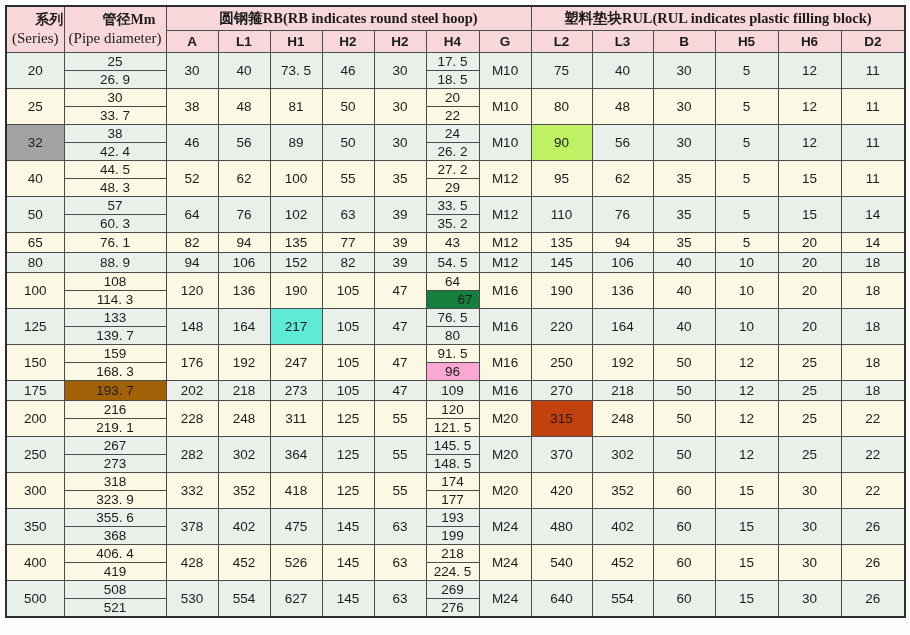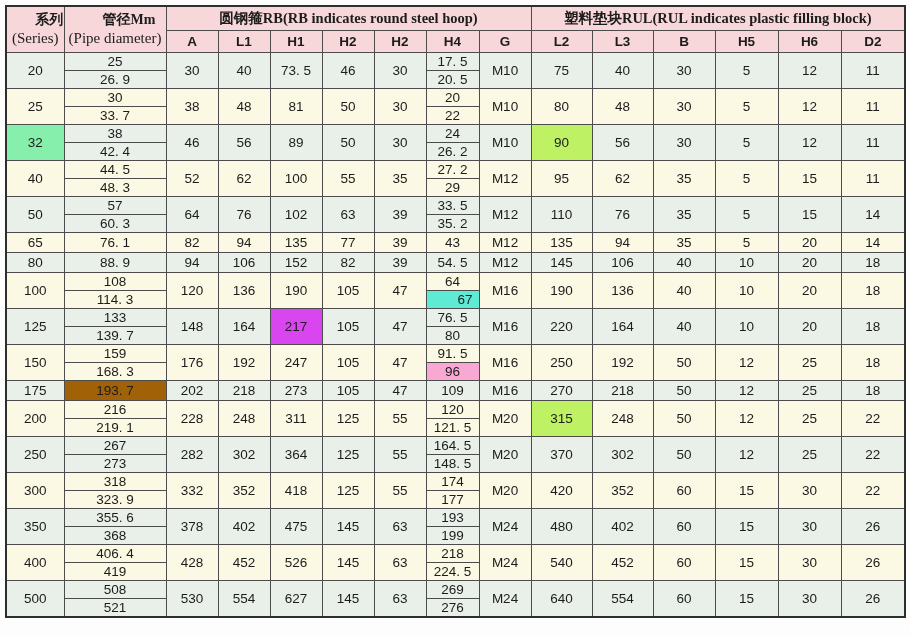--- a/index.html
+++ b/index.html
@@ -97,21 +97,21 @@
           <td rowspan="2" style="background: rgb(233, 239, 233);">M10</td>
           <td rowspan="2" style="background: rgb(233, 239, 233);">75</td>
           <td rowspan="2" style="background: rgb(233, 239, 233);">40</td>
           <td rowspan="2" style="background: rgb(233, 239, 233);">30</td>
           <td rowspan="2" style="background: rgb(233, 239, 233);">5</td>
           <td rowspan="2" style="background: rgb(233, 239, 233);">12</td>
           <td rowspan="2" style="background: rgb(233, 239, 233);">11</td>
         </tr>
         <tr class="dbl">
           <td style="background: rgb(233, 239, 233);">26. 9</td>
-          <td style="background: rgb(233, 239, 233);">20. 5</td>
+          <td style="background: rgb(233, 239, 233);">18. 5</td>
         </tr>
         <tr class="dbl">
           <td rowspan="2" style="background: rgb(251, 248, 227);">25</td>
           <td style="background: rgb(251, 248, 227);">30</td>
           <td rowspan="2" style="background: rgb(251, 248, 227);">38</td>
           <td rowspan="2" style="background: rgb(251, 248, 227);">48</td>
           <td rowspan="2" style="background: rgb(251, 248, 227);">81</td>
           <td rowspan="2" style="background: rgb(251, 248, 227);">50</td>
           <td rowspan="2" style="background: rgb(251, 248, 227);">30</td>
           <td style="background: rgb(251, 248, 227);">20</td>
@@ -121,21 +121,21 @@
           <td rowspan="2" style="background: rgb(251, 248, 227);">30</td>
           <td rowspan="2" style="background: rgb(251, 248, 227);">5</td>
           <td rowspan="2" style="background: rgb(251, 248, 227);">12</td>
           <td rowspan="2" style="background: rgb(251, 248, 227);">11</td>
         </tr>
         <tr class="dbl">
           <td style="background: rgb(251, 248, 227);">33. 7</td>
           <td style="background: rgb(251, 248, 227);">22</td>
         </tr>
         <tr class="dbl">
-          <td rowspan="2" style="background: #86efac;">32</td>
+          <td rowspan="2" style="background: #a3a3a3;">32</td>
           <td style="background: rgb(233, 239, 233);">38</td>
           <td rowspan="2" style="background: rgb(233, 239, 233);">46</td>
           <td rowspan="2" style="background: rgb(233, 239, 233);">56</td>
           <td rowspan="2" style="background: rgb(233, 239, 233);">89</td>
           <td rowspan="2" style="background: rgb(233, 239, 233);">50</td>
           <td rowspan="2" style="background: rgb(233, 239, 233);">30</td>
           <td style="background: rgb(233, 239, 233);">24</td>
           <td rowspan="2" style="background: rgb(233, 239, 233);">M10</td>
           <td rowspan="2" style="background: #bef264;">90</td>
           <td rowspan="2" style="background: rgb(233, 239, 233);">56</td>
@@ -236,28 +236,28 @@
           <td rowspan="2" style="background: rgb(251, 248, 227);">M16</td>
           <td rowspan="2" style="background: rgb(251, 248, 227);">190</td>
           <td rowspan="2" style="background: rgb(251, 248, 227);">136</td>
           <td rowspan="2" style="background: rgb(251, 248, 227);">40</td>
           <td rowspan="2" style="background: rgb(251, 248, 227);">10</td>
           <td rowspan="2" style="background: rgb(251, 248, 227);">20</td>
           <td rowspan="2" style="background: rgb(251, 248, 227);">18</td>
         </tr>
         <tr class="dbl">
           <td style="background: rgb(251, 248, 227);">114. 3</td>
-          <td style="background: #5eead4; padding-left: 25px;">67</td>
+          <td style="background: #15803d; padding-left: 25px;">67</td>
         </tr>
         <tr class="dbl">
           <td rowspan="2" style="background: rgb(233, 239, 233);">125</td>
           <td style="background: rgb(233, 239, 233);">133</td>
           <td rowspan="2" style="background: rgb(233, 239, 233);">148</td>
           <td rowspan="2" style="background: rgb(233, 239, 233);">164</td>
-          <td rowspan="2" style="background: #d946ef;">217</td>
+          <td rowspan="2" style="background: #5eead4;">217</td>
           <td rowspan="2" style="background: rgb(233, 239, 233);">105</td>
           <td rowspan="2" style="background: rgb(233, 239, 233);">47</td>
           <td style="background: rgb(233, 239, 233);">76. 5</td>
           <td rowspan="2" style="background: rgb(233, 239, 233);">M16</td>
           <td rowspan="2" style="background: rgb(233, 239, 233);">220</td>
           <td rowspan="2" style="background: rgb(233, 239, 233);">164</td>
           <td rowspan="2" style="background: rgb(233, 239, 233);">40</td>
           <td rowspan="2" style="background: rgb(233, 239, 233);">10</td>
           <td rowspan="2" style="background: rgb(233, 239, 233);">20</td>
           <td rowspan="2" style="background: rgb(233, 239, 233);">18</td>
@@ -307,40 +307,40 @@
         <tr class="dbl">
           <td rowspan="2" style="background: rgb(251, 248, 227);">200</td>
           <td style="background: rgb(251, 248, 227);">216</td>
           <td rowspan="2" style="background: rgb(251, 248, 227);">228</td>
           <td rowspan="2" style="background: rgb(251, 248, 227);">248</td>
           <td rowspan="2" style="background: rgb(251, 248, 227);">311</td>
           <td rowspan="2" style="background: rgb(251, 248, 227);">125</td>
           <td rowspan="2" style="background: rgb(251, 248, 227);">55</td>
           <td style="background: rgb(251, 248, 227);">120</td>
           <td rowspan="2" style="background: rgb(251, 248, 227);">M20</td>
-          <td rowspan="2" style="background: #bef264;">315</td>
+          <td rowspan="2" style="background: #c2410c;">315</td>
           <td rowspan="2" style="background: rgb(251, 248, 227);">248</td>
           <td rowspan="2" style="background: rgb(251, 248, 227);">50</td>
           <td rowspan="2" style="background: rgb(251, 248, 227);">12</td>
           <td rowspan="2" style="background: rgb(251, 248, 227);">25</td>
           <td rowspan="2" style="background: rgb(251, 248, 227);">22</td>
         </tr>
         <tr class="dbl">
           <td style="background: rgb(251, 248, 227);">219. 1</td>
           <td style="background: rgb(251, 248, 227);">121. 5</td>
         </tr>
         <tr class="dbl">
           <td rowspan="2" style="background: rgb(233, 239, 233);">250</td>
           <td style="background: rgb(233, 239, 233);">267</td>
           <td rowspan="2" style="background: rgb(233, 239, 233);">282</td>
           <td rowspan="2" style="background: rgb(233, 239, 233);">302</td>
           <td rowspan="2" style="background: rgb(233, 239, 233);">364</td>
           <td rowspan="2" style="background: rgb(233, 239, 233);">125</td>
           <td rowspan="2" style="background: rgb(233, 239, 233);">55</td>
-          <td style="background: rgb(233, 239, 233);">164. 5</td>
+          <td style="background: rgb(233, 239, 233);">145. 5</td>
           <td rowspan="2" style="background: rgb(233, 239, 233);">M20</td>
           <td rowspan="2" style="background: rgb(233, 239, 233);">370</td>
           <td rowspan="2" style="background: rgb(233, 239, 233);">302</td>
           <td rowspan="2" style="background: rgb(233, 239, 233);">50</td>
           <td rowspan="2" style="background: rgb(233, 239, 233);">12</td>
           <td rowspan="2" style="background: rgb(233, 239, 233);">25</td>
           <td rowspan="2" style="background: rgb(233, 239, 233);">22</td>
         </tr>
         <tr class="dbl">
           <td style="background: rgb(233, 239, 233);">273</td>

